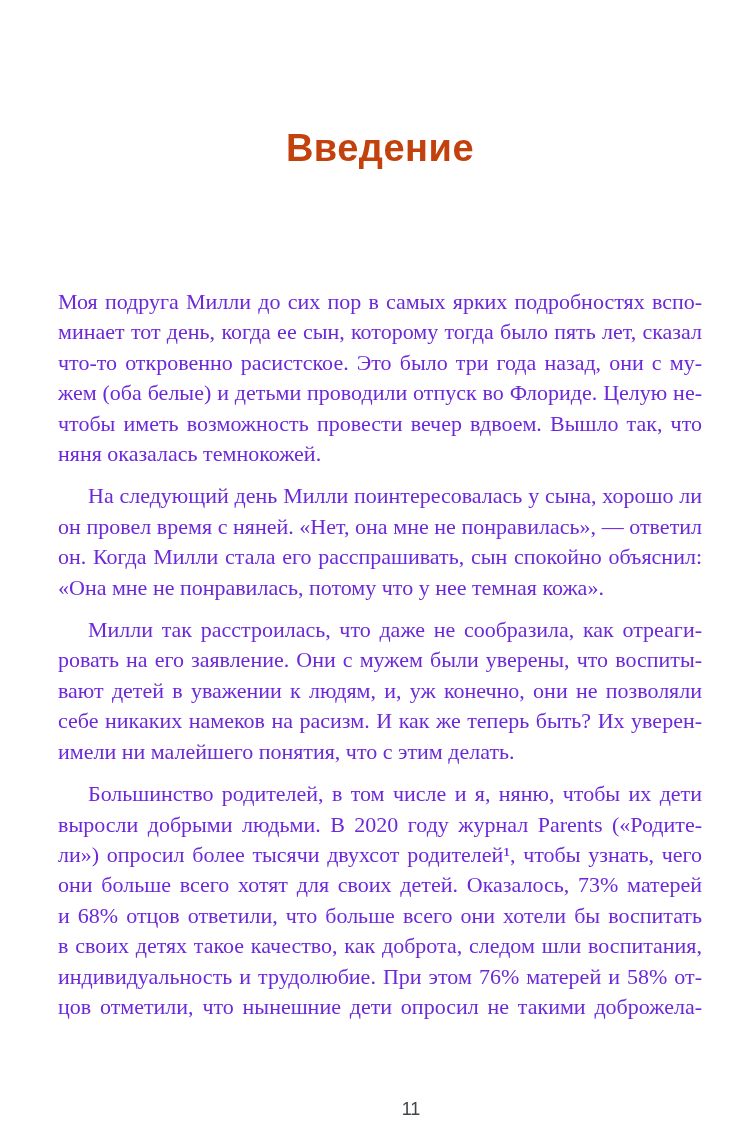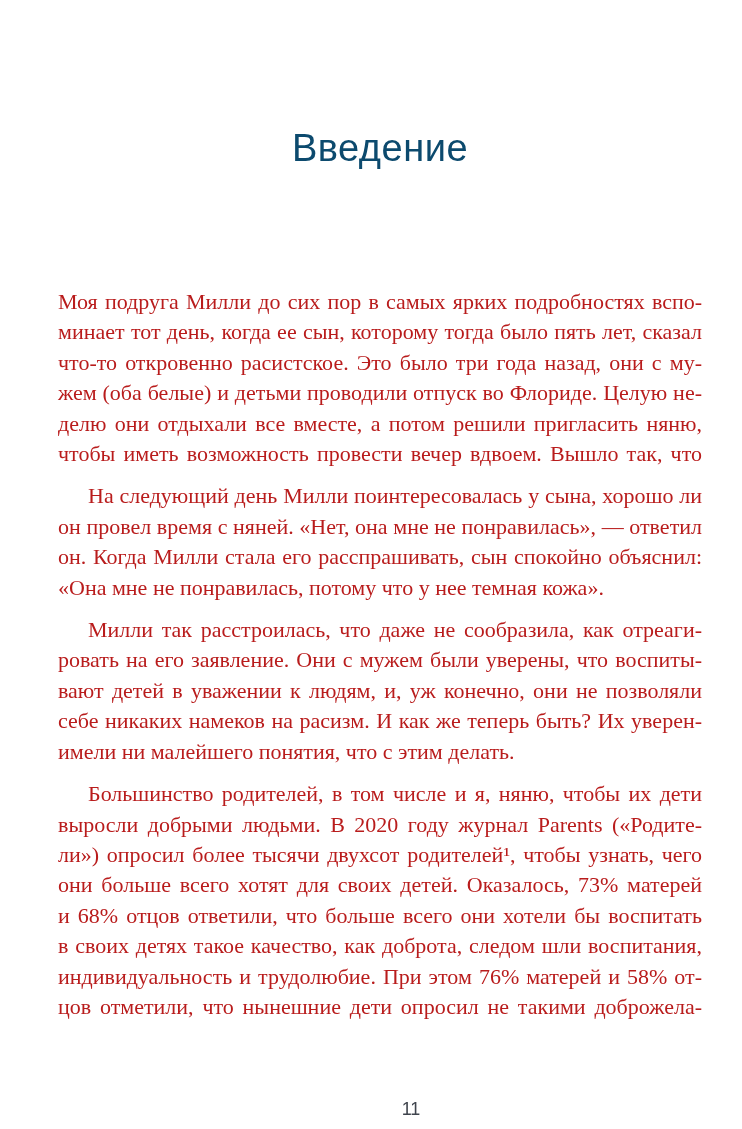--- a/index.html
+++ b/index.html
@@ -14,35 +14,35 @@
     background: #ffffff;
     overflow: hidden;
   }
   .chapter-title {
     position: absolute;
     top: 104px;
     left: 58px;
     width: 644px;
     text-align: center;
     font-family: "Liberation Sans", sans-serif;
-    font-weight: 400;
+    font-weight: 700;
     font-size: 38px;
     line-height: 1;
     letter-spacing: 0.5px;
-    color: #0c4a6e;
+    color: #c2410c;
   }
   .body-text {
     position: absolute;
     top: 287px;
     left: 58px;
     width: 644px;
     font-family: "Liberation Serif", serif;
     font-size: 22px;
     line-height: 30.4px;
-    color: #b91c1c;
+    color: #6d28d9;
   }
   .paragraph {
     margin: 0;
   }
   .jline {
     text-align: justify;
     text-align-last: justify;
     text-justify: inter-word;
     white-space: normal;
   }
@@ -70,22 +70,22 @@
 
 <div class="book-page">
   <h1 class="chapter-title">Введение</h1>
 
   <div class="body-text">
       <div class="paragraph">
         <div class="jline">Моя подруга Милли до сих пор в самых ярких подробностях вспо-</div>
         <div class="jline">минает тот день, когда ее сын, которому тогда было пять лет, сказал</div>
         <div class="jline">что-то откровенно расистское. Это было три года назад, они с му-</div>
         <div class="jline">жем (оба белые) и детьми проводили отпуск во Флориде. Целую не-</div>
-        <div class="jline">делю они отдыхали все вместе, а потом решили пригласить няню,</div>
         <div class="jline">чтобы иметь возможность провести вечер вдвоем. Вышло так, что</div>
+        <div class="jline lastline">няня оказалась темнокожей.</div>
       </div>
       <div class="paragraph">
         <div class="jline indent">На следующий день Милли поинтересовалась у сына, хорошо ли</div>
         <div class="jline">он провел время с няней. «Нет, она мне не понравилась», — ответил</div>
         <div class="jline">он. Когда Милли стала его расспрашивать, сын спокойно объяснил:</div>
         <div class="jline lastline">«Она мне не понравилась, потому что у нее темная кожа».</div>
       </div>
       <div class="paragraph">
         <div class="jline indent">Милли так расстроилась, что даже не сообразила, как отреаги-</div>
         <div class="jline">ровать на его заявление. Они с мужем были уверены, что воспиты-</div>

